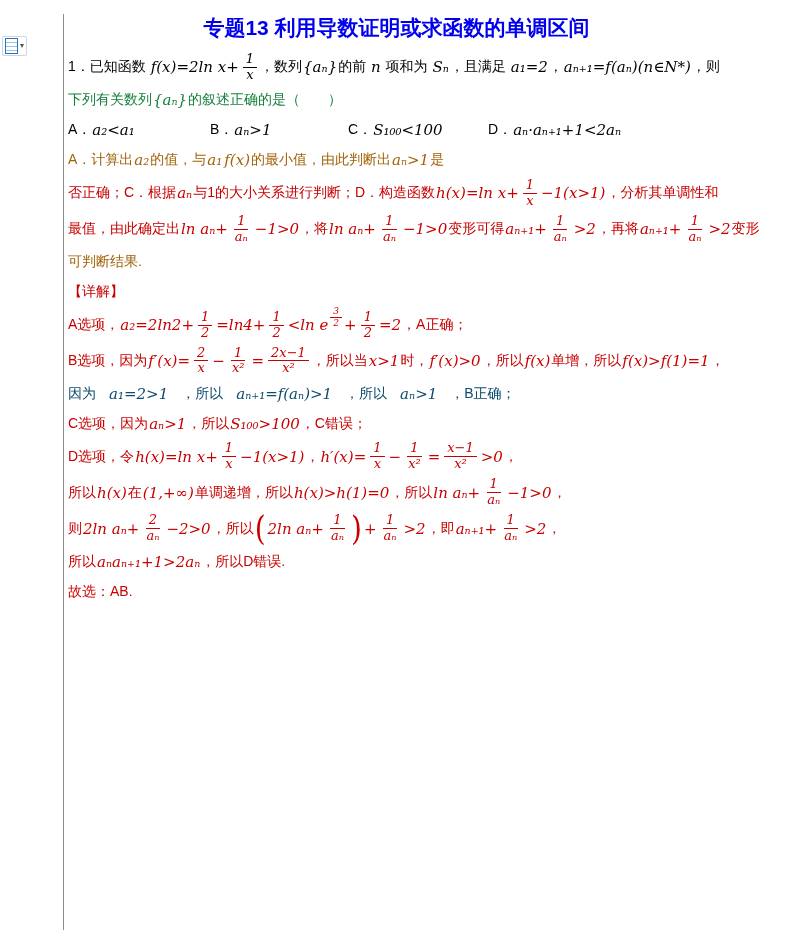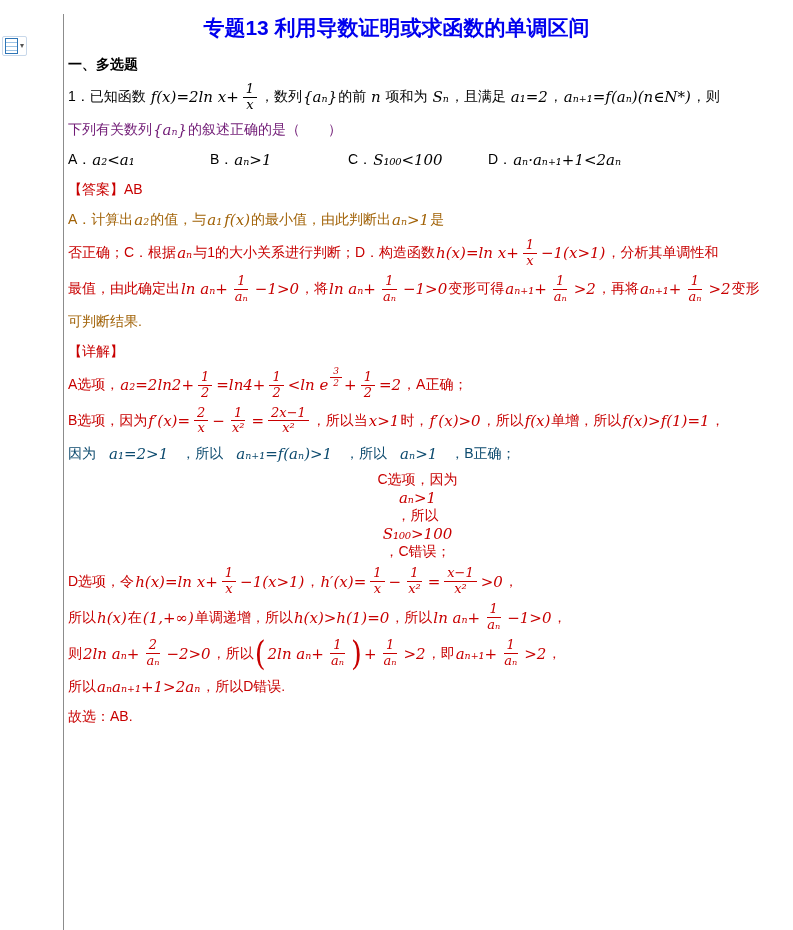--- a/index.html
+++ b/index.html
@@ -55,33 +55,31 @@
   <div class="margin-line"></div>
 
   <button class="qa-btn">
     <span class="doc-glyph"></span>
     <span class="caret">▾</span>
   </button>
 
   <h1 class="title" style="color: rgb(0, 0, 238);">专题13 利用导数证明或求函数的单调区间</h1>
 
   <div class="content">
-      <div class="line bold" style="color: rgb(0, 0, 0);"><span class="t">一、多选题</span></div>
       <div class="line" style="color: rgb(0, 0, 0);"><span class="t">1．已知函数 </span><span class="m">f(x)=2ln x+</span><span class="frac"><span class="num">1</span><span class="den">x</span></span><span class="t">，数列</span><span class="m">{aₙ}</span><span class="t">的前 </span><span class="m">n</span><span class="t"> 项和为 </span><span class="m">Sₙ</span><span class="t">，且满足 </span><span class="m">a₁=2</span><span class="t">，</span><span class="m">aₙ₊₁=f(aₙ)(n∈N*)</span><span class="t">，则</span></div>
-      <div class="line" style="color: #701a75;"><span class="t">下列有关数列</span><span class="m">{aₙ}</span><span class="t">的叙述正确的是（　　）</span></div>
+      <div class="line" style="color: #15803d;"><span class="t">下列有关数列</span><span class="m">{aₙ}</span><span class="t">的叙述正确的是（　　）</span></div>
       <div class="line options" style="color: rgb(0, 0, 0);"><div class="opt"><span class="t">A．</span><span class="m">a₂&lt;a₁</span></div><div class="opt"><span class="t">B．</span><span class="m">aₙ&gt;1</span></div><div class="opt"><span class="t">C．</span><span class="m">S₁₀₀&lt;100</span></div><div class="opt"><span class="t">D．</span><span class="m">aₙ·aₙ₊₁+1&lt;2aₙ</span></div></div>
-      <div class="line" style="color: rgb(200, 0, 0);"><span class="t">【答案】AB</span></div>
       <div class="line" style="color: #a16207;"><span class="t">A．计算出</span><span class="m">a₂</span><span class="t">的值，与</span><span class="m">a₁</span><span class="m">f(x)</span><span class="t">的最小值，由此判断出</span><span class="m">aₙ&gt;1</span><span class="t">是</span></div>
       <div class="line" style="color: rgb(200, 0, 0);"><span class="t">否正确；C．根据</span><span class="m">aₙ</span><span class="t">与1的大小关系进行判断；D．构造函数</span><span class="m">h(x)=ln x+</span><span class="frac"><span class="num">1</span><span class="den">x</span></span><span class="m">−1(x&gt;1)</span><span class="t">，分析其单调性和</span></div>
       <div class="line" style="color: rgb(200, 0, 0);"><span class="t">最值，由此确定出</span><span class="m">ln aₙ+</span><span class="frac"><span class="num">1</span><span class="den">aₙ</span></span><span class="m">−1&gt;0</span><span class="t">，将</span><span class="m">ln aₙ+</span><span class="frac"><span class="num">1</span><span class="den">aₙ</span></span><span class="m">−1&gt;0</span><span class="t">变形可得</span><span class="m">aₙ₊₁+</span><span class="frac"><span class="num">1</span><span class="den">aₙ</span></span><span class="m">&gt;2</span><span class="t">，再将</span><span class="m">aₙ₊₁+</span><span class="frac"><span class="num">1</span><span class="den">aₙ</span></span><span class="m">&gt;2</span><span class="t">变形</span></div>
       <div class="line" style="color: #a16207;"><span class="t">可判断结果.</span></div>
       <div class="line" style="color: rgb(200, 0, 0);"><span class="t">【详解】</span></div>
       <div class="line" style="color: rgb(200, 0, 0);"><span class="t">A选项，</span><span class="m">a₂=2ln2+</span><span class="frac"><span class="num">1</span><span class="den">2</span></span><span class="m">=ln4+</span><span class="frac"><span class="num">1</span><span class="den">2</span></span><span class="m">&lt;ln e</span><span class="frac sup"><span class="num">3</span><span class="den">2</span></span><span class="m">+</span><span class="frac"><span class="num">1</span><span class="den">2</span></span><span class="m">=2</span><span class="t">，A正确；</span></div>
       <div class="line" style="color: rgb(200, 0, 0);"><span class="t">B选项，因为</span><span class="m">f′(x)=</span><span class="frac"><span class="num">2</span><span class="den">x</span></span><span class="m">−</span><span class="frac"><span class="num">1</span><span class="den">x²</span></span><span class="m">=</span><span class="frac"><span class="num">2x−1</span><span class="den">x²</span></span><span class="t">，所以当</span><span class="m">x&gt;1</span><span class="t">时，</span><span class="m">f′(x)&gt;0</span><span class="t">，所以</span><span class="m">f(x)</span><span class="t">单增，所以</span><span class="m">f(x)&gt;f(1)=1</span><span class="t">，</span></div>
       <div class="line" style="color: #0c4a6e; gap: 12px;"><span class="t">因为</span><span class="m">a₁=2&gt;1</span><span class="t">，所以</span><span class="m">aₙ₊₁=f(aₙ)&gt;1</span><span class="t">，所以</span><span class="m">aₙ&gt;1</span><span class="t">，B正确；</span></div>
-      <div class="line" style="color: rgb(200, 0, 0); flex-direction: column;"><span class="t">C选项，因为</span><span class="m">aₙ&gt;1</span><span class="t">，所以</span><span class="m">S₁₀₀&gt;100</span><span class="t">，C错误；</span></div>
+      <div class="line" style="color: rgb(200, 0, 0);"><span class="t">C选项，因为</span><span class="m">aₙ&gt;1</span><span class="t">，所以</span><span class="m">S₁₀₀&gt;100</span><span class="t">，C错误；</span></div>
       <div class="line" style="color: rgb(200, 0, 0);"><span class="t">D选项，令</span><span class="m">h(x)=ln x+</span><span class="frac"><span class="num">1</span><span class="den">x</span></span><span class="m">−1(x&gt;1)</span><span class="t">，</span><span class="m">h′(x)=</span><span class="frac"><span class="num">1</span><span class="den">x</span></span><span class="m">−</span><span class="frac"><span class="num">1</span><span class="den">x²</span></span><span class="m">=</span><span class="frac"><span class="num">x−1</span><span class="den">x²</span></span><span class="m">&gt;0</span><span class="t">，</span></div>
       <div class="line" style="color: rgb(200, 0, 0);"><span class="t">所以</span><span class="m">h(x)</span><span class="t">在</span><span class="m">(1,+∞)</span><span class="t">单调递增，所以</span><span class="m">h(x)&gt;h(1)=0</span><span class="t">，所以</span><span class="m">ln aₙ+</span><span class="frac"><span class="num">1</span><span class="den">aₙ</span></span><span class="m">−1&gt;0</span><span class="t">，</span></div>
       <div class="line" style="color: rgb(200, 0, 0);"><span class="t">则</span><span class="m">2ln aₙ+</span><span class="frac"><span class="num">2</span><span class="den">aₙ</span></span><span class="m">−2&gt;0</span><span class="t">，所以</span><span class="bp">(</span><span class="m">2ln aₙ+</span><span class="frac"><span class="num">1</span><span class="den">aₙ</span></span><span class="bp">)</span><span class="m">+</span><span class="frac"><span class="num">1</span><span class="den">aₙ</span></span><span class="m">&gt;2</span><span class="t">，即</span><span class="m">aₙ₊₁+</span><span class="frac"><span class="num">1</span><span class="den">aₙ</span></span><span class="m">&gt;2</span><span class="t">，</span></div>
       <div class="line" style="color: rgb(200, 0, 0);"><span class="t">所以</span><span class="m">aₙaₙ₊₁+1&gt;2aₙ</span><span class="t">，所以D错误.</span></div>
       <div class="line" style="color: rgb(200, 0, 0);"><span class="t">故选：AB.</span></div>
     </div>
 </div>
 
 </body></html>

